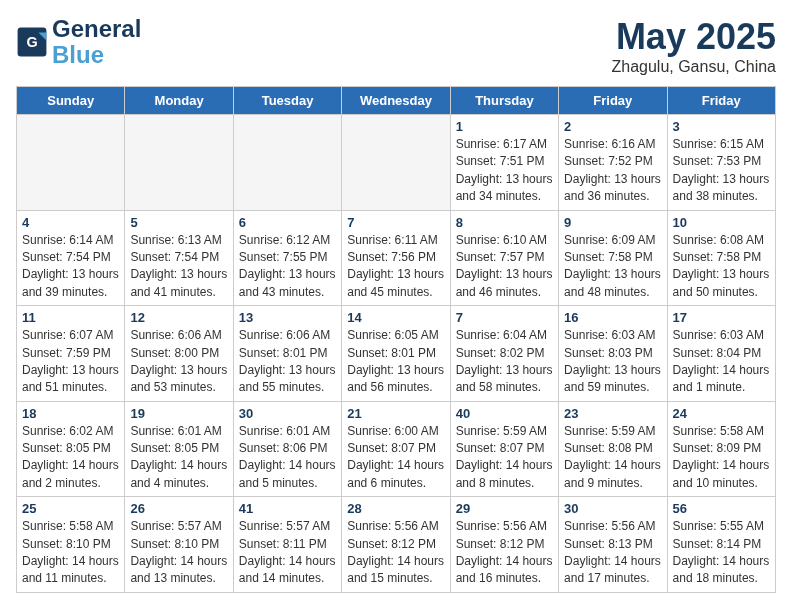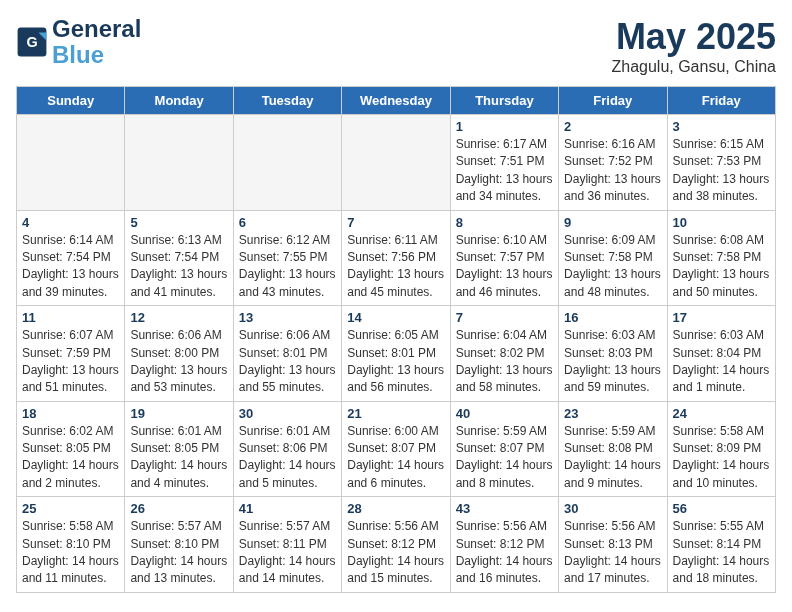--- a/index.html
+++ b/index.html
@@ -239,21 +239,21 @@
         </td>
         <td>
           <span class="day-num">41</span>
           <div class="day-info">Sunrise: 5:57 AM<br>Sunset: 8:11 PM<br>Daylight: 14 hours and 14 minutes.</div>
         </td>
         <td>
           <span class="day-num">28</span>
           <div class="day-info">Sunrise: 5:56 AM<br>Sunset: 8:12 PM<br>Daylight: 14 hours and 15 minutes.</div>
         </td>
         <td>
-          <span class="day-num">43</span>
+          <span class="day-num">29</span>
           <div class="day-info">Sunrise: 5:56 AM<br>Sunset: 8:12 PM<br>Daylight: 14 hours and 16 minutes.</div>
         </td>
         <td>
           <span class="day-num">30</span>
           <div class="day-info">Sunrise: 5:56 AM<br>Sunset: 8:13 PM<br>Daylight: 14 hours and 17 minutes.</div>
         </td>
         <td>
           <span class="day-num">56</span>
           <div class="day-info">Sunrise: 5:55 AM<br>Sunset: 8:14 PM<br>Daylight: 14 hours and 18 minutes.</div>
         </td>

